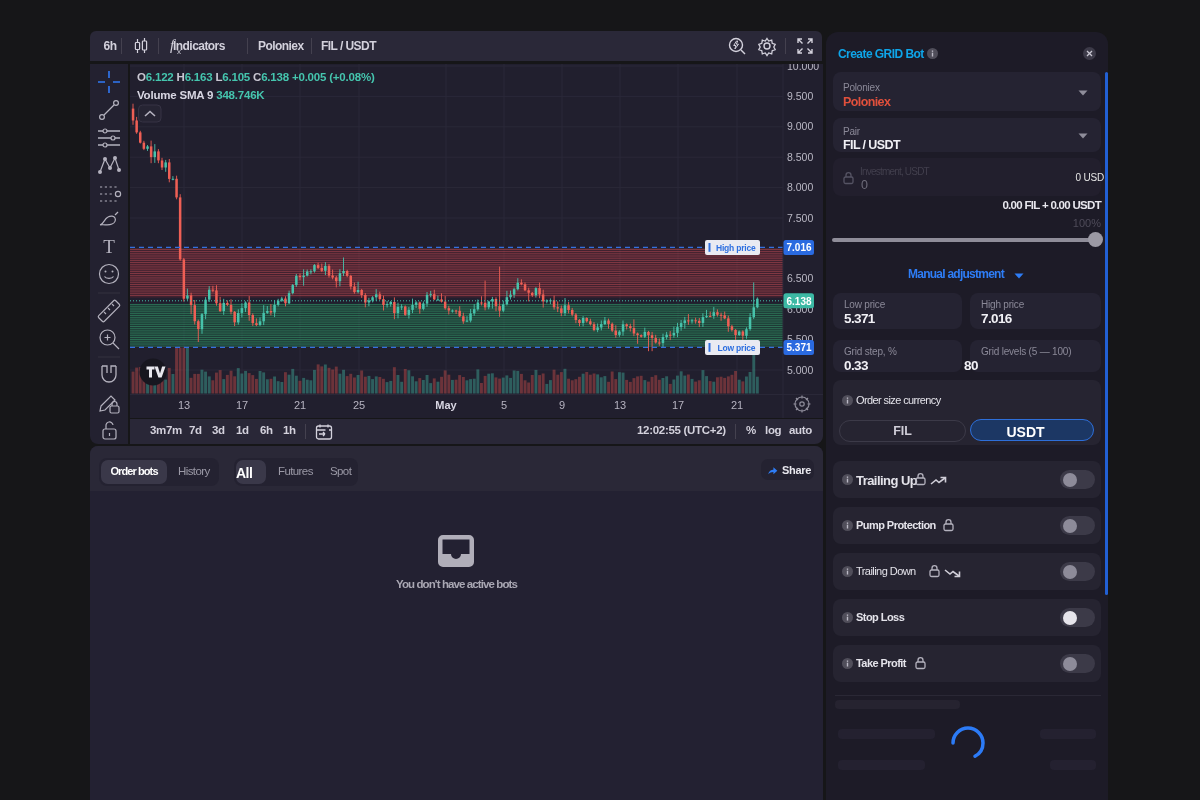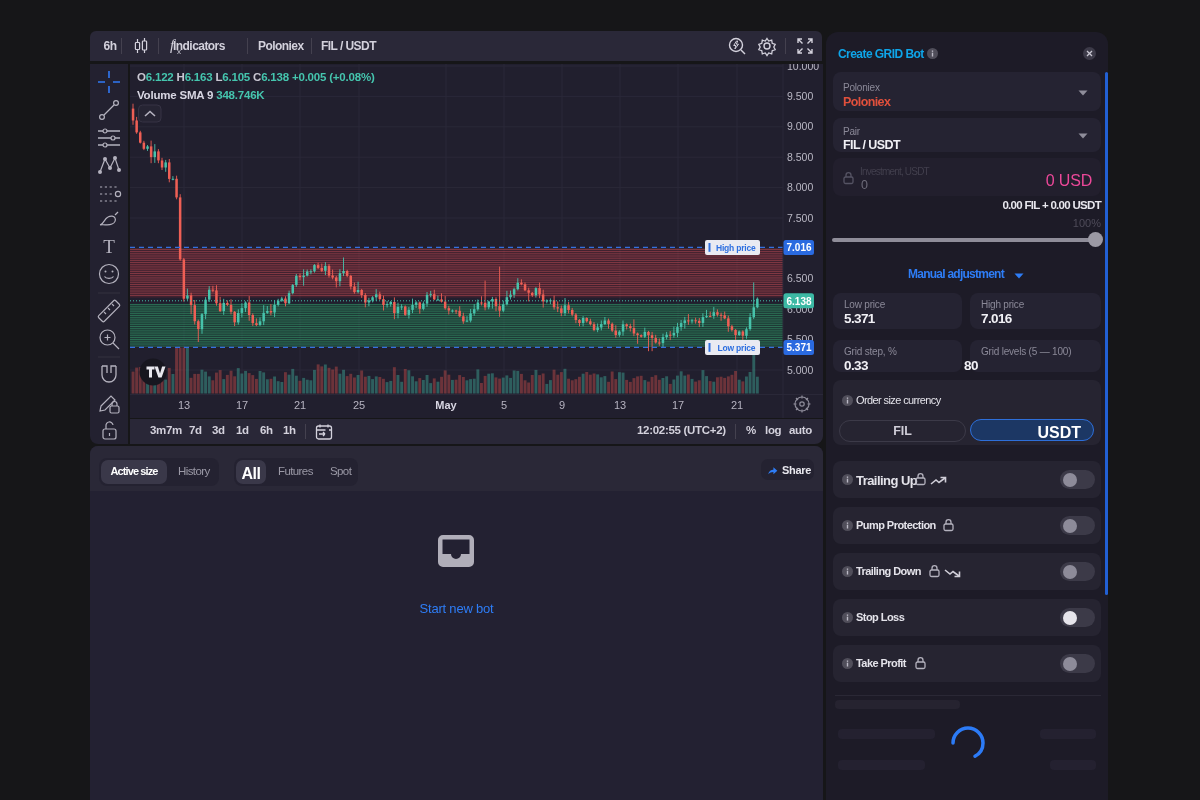--- a/index.html
+++ b/index.html
@@ -778,38 +778,38 @@
 <span class="bt" style="left:507px;font-weight:bold">12:02:55 (UTC+2)</span>
 <div class="sep" style="left:605px;top:5px;height:15px"></div>
 <span class="bt" style="left:616px">%</span>
 <span class="bt" style="left:635px">log</span>
 <span class="bt" style="left:659px">auto</span>
   </div>
 <div id="botwin">
   <div id="tabbar">
 <div class="abs" style="left:9px;top:12px;width:120px;height:28px;border-radius:8px;background:#242231"></div>
 <div class="abs" style="left:11px;top:14px;width:66px;height:24px;border-radius:7px;background:#3a3849"></div>
-<span class="abs" style="left:11px;top:19px;width:66px;text-align:center;font-size:11px;font-weight:bold;letter-spacing:-0.9px;color:#fff">Active size</span>
+<span class="abs" style="left:11px;top:19px;width:66px;text-align:center;font-size:11px;font-weight:bold;letter-spacing:-0.9px;color:#fff">Order bots</span>
 <span class="abs" style="left:88px;top:19px;font-size:11.5px;letter-spacing:-0.6px;color:#9b99a6">History</span>
 <div class="abs" style="left:144px;top:12px;width:124px;height:28px;border-radius:8px;background:#242231"></div>
 <div class="abs" style="left:146px;top:14px;width:30px;height:24px;border-radius:7px;background:#3a3849"></div>
-<span class="abs" style="left:146px;top:19px;width:30px;text-align:center;font-size:16px;font-weight:bold;letter-spacing:-0.5px;color:#fff">All</span>
+<span class="abs" style="left:146px;top:19px;width:30px;text-align:left;font-size:14px;font-weight:bold;letter-spacing:-0.5px;color:#fff">All</span>
 <span class="abs" style="left:188px;top:19px;font-size:11.5px;letter-spacing:-0.6px;color:#9b99a6">Futures</span>
 <span class="abs" style="left:240px;top:19px;font-size:11.5px;letter-spacing:-0.6px;color:#9b99a6">Spot</span>
 <div class="abs" style="left:671px;top:13px;width:53px;height:21px;border-radius:7px;background:#242231"></div>
 <svg class="abs" style="left:677px;top:20px" width="11" height="9" viewBox="0 0 13 11">
         <path d="M1.2 10 C2.2 6.2 4.6 4.8 7.6 4.6 V1.4 L12.4 5.9 L7.6 10.2 V7.2 C5.2 7.2 3 8 1.2 10 z" fill="#2e7df6"></path>
       </svg>
 <span class="abs" style="left:692px;top:18px;font-size:11px;font-weight:bold;letter-spacing:-0.3px;color:#e8e7ee">Share</span>
 </div>
 
 <svg class="abs" style="left:347px;top:88px" width="38" height="34" viewBox="0 0 38 34">
 <path d="M6 1 h26 a5 5 0 0 1 5 5 v22 a5 5 0 0 1 -5 5 h-26 a5 5 0 0 1 -5 -5 v-22 a5 5 0 0 1 5 -5 z M5.5 5.5 v14.5 h8.5 a5 5 0 0 0 10 0 h8.5 v-14.5 z" fill="#b0aeb9" fill-rule="evenodd"></path>
 </svg>
-<span class="abs" style="left:0;top:155px;width:733px;text-align:center;font-size:13px;letter-spacing:-0.2px;color:#2e7df6">Start new bot</span>
+<span class="abs" style="left:0;top:132px;width:733px;text-align:center;font-size:11.5px;font-weight:bold;letter-spacing:-0.9px;color:#a9a7b3">You don't have active bots</span>
 
 </div>
 <div id="panel">
     <span class="abs" style="left:12px;top:15px;font-size:12px;font-weight:bold;letter-spacing:-0.55px;color:#0ea5e9">Create GRID Bot</span>
 <svg class="abs" style="left:101px;top:16px" width="11" height="11" viewBox="0 0 12 12">
       <circle cx="6" cy="6" r="6" fill="#504e5a"></circle>
       <rect x="5.25" y="2.7" width="1.5" height="1.5" fill="#bcbac6"></rect>
       <rect x="5.25" y="5.1" width="1.5" height="4.2" fill="#bcbac6"></rect>
     </svg>
 <div class="abs" style="left:257px;top:15px;width:13px;height:13px;border-radius:50%;background:#3c3a48"></div>
@@ -828,21 +828,21 @@
 <svg class="abs" style="left:252px;top:101px" width="10" height="6" viewBox="0 0 10 6">
       <path d="M0.5 0.5 h9 L5 5.5 z" fill="#8f8d9a"></path>
     </svg>
 <div class="fld" style="top:126px;height:38px;background:#221f2d"></div>
 <svg class="abs" style="left:16px;top:139px" width="13" height="14" viewBox="0 0 13 14">
       <rect x="2" y="6" width="9" height="6.5" rx="1.5" fill="none" stroke="#565464" stroke-width="1.3"></rect>
       <path d="M4 6 V4.2 a2.5 2.5 0 0 1 5 0 V6" fill="none" stroke="#565464" stroke-width="1.3"></path>
     </svg>
 <span class="flab" style="left:34px;top:134px;color:#423f4d;font-size:10px;letter-spacing:-0.8px">Investment, USDT</span>
 <span class="fval" style="left:35px;top:146px;color:#6e6c7a;font-weight:normal">0</span>
-<span class="flab" style="right:16px;top:140px;color:#ec4899;font-size:16px">0 USD</span>
+<span class="flab" style="right:4px;top:140px;color:#e5e5e5;font-size:10px">0 USD</span>
 <span class="abs" style="right:7px;top:167px;font-size:11.5px;font-weight:bold;letter-spacing:-0.7px;color:#e8e7ee">0.00 FIL + 0.00 USDT</span>
 <span class="abs" style="right:7px;top:185px;font-size:11px;color:#4e4b59">100%</span>
 <div class="abs" style="left:6px;top:206px;width:263px;height:3.5px;border-radius:2px;background:#8f8d99"></div>
 <div class="abs" style="left:262px;top:200px;width:15px;height:15px;border-radius:50%;background:#9b99a4"></div>
 <span class="abs" style="left:82px;top:235px;font-size:12px;font-weight:bold;letter-spacing:-0.75px;color:#2e7df6">Manual adjustment</span>
 <svg class="abs" style="left:188px;top:241px" width="10" height="6" viewBox="0 0 10 6">
       <path d="M0.5 0.5 h9 L5 5.5 z" fill="#2e7df6"></path>
     </svg>
 <div class="fld" style="left:7px;top:261px;width:129px;height:36px"></div>
     <span class="flab" style="left:18px;top:267px">Low price</span>
@@ -859,21 +859,21 @@
 <div class="fld" style="top:348px;height:65px;background:#262431"></div>
 <svg class="abs" style="left:16px;top:363px" width="11" height="11" viewBox="0 0 12 12">
       <circle cx="6" cy="6" r="6" fill="#504e5a"></circle>
       <rect x="5.25" y="2.7" width="1.5" height="1.5" fill="#bcbac6"></rect>
       <rect x="5.25" y="5.1" width="1.5" height="4.2" fill="#bcbac6"></rect>
     </svg>
 <span class="abs" style="left:30px;top:362px;font-size:11px;font-weight:normal;letter-spacing:-0.6px;color:#e4e3ea">Order size currency</span>
 <div class="abs" style="left:13px;top:388px;width:127px;height:22px;border:1px solid #3c3a48;border-radius:11px"></div>
 <span class="abs" style="left:13px;top:392px;width:127px;text-align:center;font-size:12.5px;font-weight:bold;color:#d0ced8">FIL</span>
 <div class="abs" style="left:144px;top:387px;width:124px;height:22px;border:1.5px solid #2e6fd9;border-radius:11px;background:#1c3764"></div>
-<span class="abs" style="left:144px;top:392px;width:111px;text-align:right;font-size:16px;font-weight:bold;color:#fff">USDT</span>
+<span class="abs" style="left:144px;top:392px;width:111px;text-align:center;font-size:14px;font-weight:bold;color:#fff">USDT</span>
 <div class="fld" style="top:429px;height:37px;background:#262431"></div>
     <svg class="abs" style="left:16px;top:442px" width="11" height="11" viewBox="0 0 12 12">
       <circle cx="6" cy="6" r="6" fill="#504e5a"></circle>
       <rect x="5.25" y="2.7" width="1.5" height="1.5" fill="#bcbac6"></rect>
       <rect x="5.25" y="5.1" width="1.5" height="4.2" fill="#bcbac6"></rect>
     </svg>
     <span class="abs" style="left:30px;top:441px;font-size:13px;font-weight:bold;letter-spacing:-0.55px;color:#e4e3ea">Trailing Up</span>
     <svg class="abs" style="left:88px;top:440px" width="13" height="14" viewBox="0 0 13 14">
       <rect x="2" y="6" width="9" height="6.5" rx="1.5" fill="none" stroke="#b4b2be" stroke-width="1.3"></rect>
       <path d="M4 6 V4.2 a2.5 2.5 0 0 1 5 0 V6" fill="none" stroke="#b4b2be" stroke-width="1.3"></path>
@@ -896,21 +896,21 @@
       <path d="M4 6 V4.2 a2.5 2.5 0 0 1 5 0 V6" fill="none" stroke="#b4b2be" stroke-width="1.3"></path>
     </svg>
     <div class="abs" style="left:234px;top:484px;width:35px;height:19px;border-radius:10px;background:#3c3a48"></div>
     <div class="abs" style="left:237px;top:486.5px;width:14px;height:14px;border-radius:50%;background:#8d8b99"></div>
 <div class="fld" style="top:521px;height:37px;background:#262431"></div>
     <svg class="abs" style="left:16px;top:534px" width="11" height="11" viewBox="0 0 12 12">
       <circle cx="6" cy="6" r="6" fill="#504e5a"></circle>
       <rect x="5.25" y="2.7" width="1.5" height="1.5" fill="#bcbac6"></rect>
       <rect x="5.25" y="5.1" width="1.5" height="4.2" fill="#bcbac6"></rect>
     </svg>
-    <span class="abs" style="left:30px;top:533px;font-size:11px;font-weight:bold;letter-spacing:-0.55px;color:#e4e3ea">Trailing Down</span>
+    <span class="abs" style="left:30px;top:533px;font-size:11px;font-weight:normal;letter-spacing:-0.55px;color:#e4e3ea">Trailing Down</span>
     <svg class="abs" style="left:102px;top:532px" width="13" height="14" viewBox="0 0 13 14">
       <rect x="2" y="6" width="9" height="6.5" rx="1.5" fill="none" stroke="#b4b2be" stroke-width="1.3"></rect>
       <path d="M4 6 V4.2 a2.5 2.5 0 0 1 5 0 V6" fill="none" stroke="#b4b2be" stroke-width="1.3"></path>
     </svg>
     <svg class="abs" style="left:118px;top:535px" width="18" height="12" viewBox="0 0 18 12">
       <path d="M1 3 l5 4 3 -2.5 L15 9" stroke="#d0ced8" stroke-width="1.6" fill="none"></path>
       <path d="M10.5 9.5 h5 v-5" stroke="#d0ced8" stroke-width="1.6" fill="none"></path>
     </svg>
     <div class="abs" style="left:234px;top:530px;width:35px;height:19px;border-radius:10px;background:#3c3a48"></div>
     <div class="abs" style="left:237px;top:532.5px;width:14px;height:14px;border-radius:50%;background:#8d8b99"></div>

